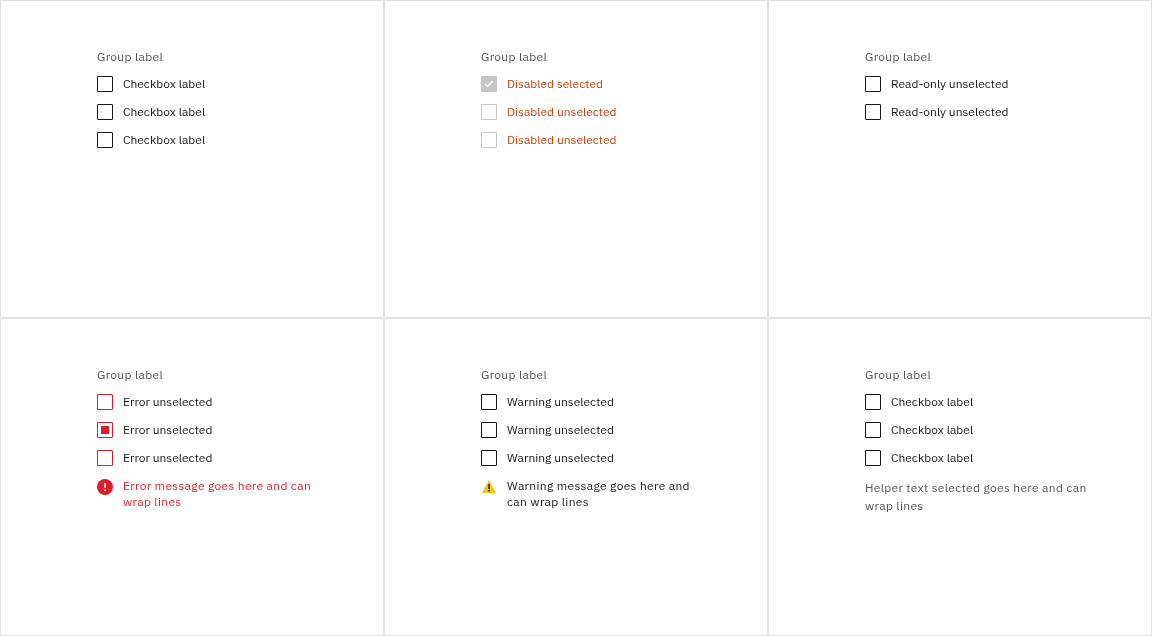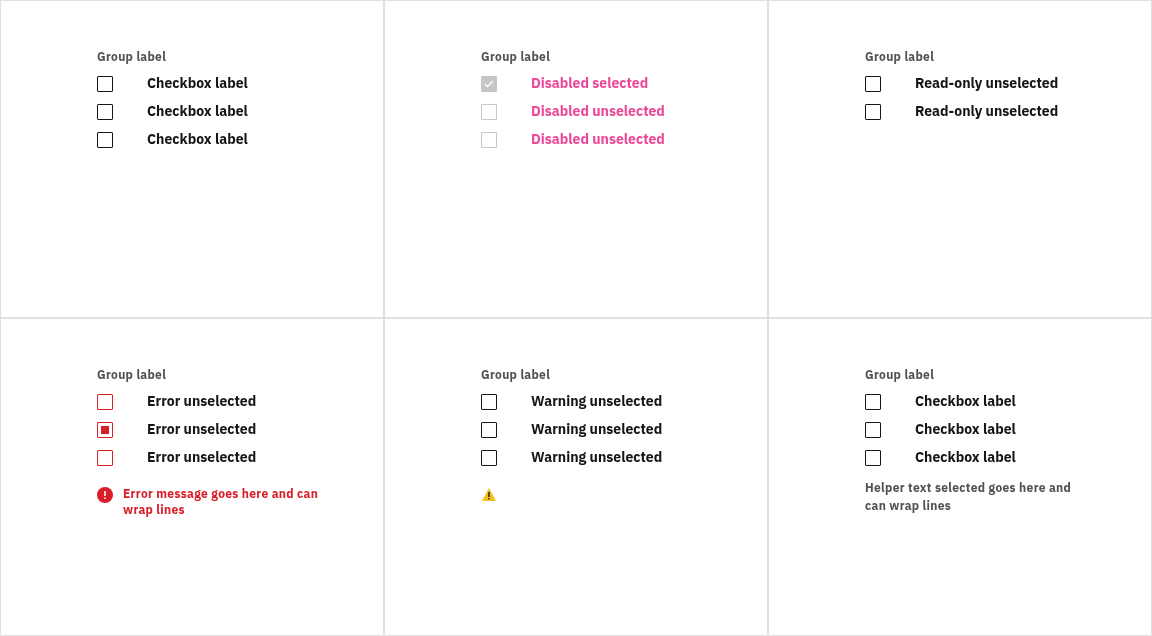--- a/index.html
+++ b/index.html
@@ -10,21 +10,20 @@
     background: #ffffff;
     width: 1152px;
     height: 636px;
   }
   .grid {
     display: grid;
     grid-template-columns: 384px 384px 384px;
     grid-template-rows: 318px 318px;
     width: 1152px;
     height: 636px;
-    font-weight: bold;
   }
   .cell {
     border: 1px solid #e0e0e0;
     padding: 48px 0 0 96px;
     position: relative;
   }
   .group-label {
     font-size: 12px;
     color: #525252;
     margin-bottom: 8px;
@@ -75,30 +74,29 @@
     display: none;
   }
   .checkbox.checked .check {
     display: block;
     width: 10px;
     height: 8px;
   }
   .checkbox.disabled.checked .check path { stroke: #ffffff; }
   .checkbox.readonly.checked .check path { stroke: #ffffff; }
   .cbx-label {
-    font-size: 14px;
+    font-size: 12px;
     color: #161616;
     line-height: 1.28;
-    margin-left: 24px;
-  }
-  .cbx-label.disabled { color: #ec4899; }
+  }
+  .cbx-label.disabled { color: #c2410c; }
   .message-row {
     display: flex;
     align-items: flex-start;
-    margin-top: 16px;
+    margin-top: 8px;
     max-width: 224px;
   }
   .message-icon {
     width: 16px;
     height: 16px;
     margin-right: 10px;
     flex-shrink: 0;
     margin-top: 1px;
   }
   .message-text {
@@ -204,20 +202,21 @@
     <div class="checkbox-row">
       <div class="checkbox"></div>
       <span class="cbx-label">Warning unselected</span>
     </div>
     <div class="message-row">
       <svg class="message-icon" viewBox="0 0 16 16">
         <path d="M8 1 L15 14 L1 14 Z" fill="#f1c21b"></path>
         <rect x="7.3" y="5" width="1.4" height="5" fill="#161616"></rect>
         <rect x="7.3" y="11" width="1.4" height="1.4" fill="#161616"></rect>
       </svg>
+      <span class="message-text warning">Warning message goes here and can wrap lines</span>
     </div>
   </div>
 
   <div class="cell">
     <div class="group-label">Group label</div>
     <div class="checkbox-row">
       <div class="checkbox"></div>
       <span class="cbx-label">Checkbox label</span>
     </div>
     <div class="checkbox-row">

